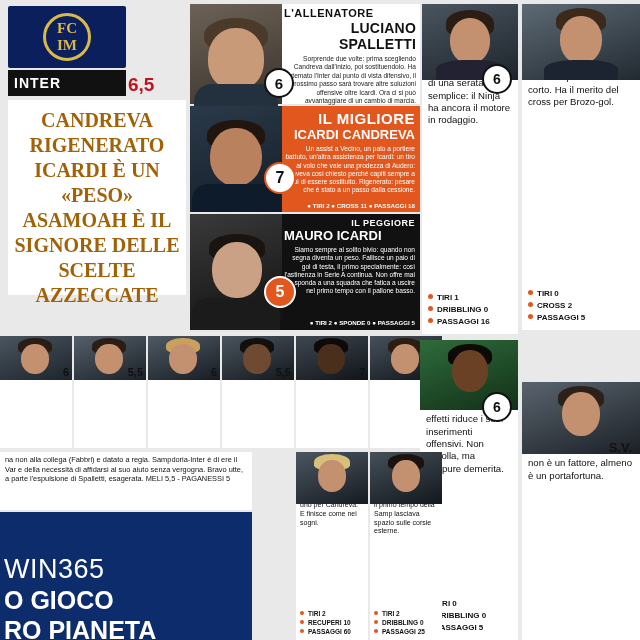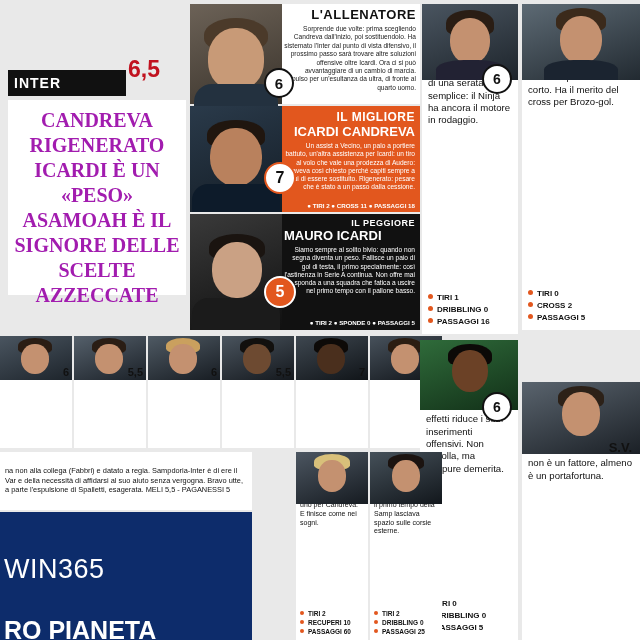--- a/index.html
+++ b/index.html
@@ -19,51 +19,51 @@
 
   
   #inter-logo{left:8px;top:6px;width:118px;height:62px;background:#0b1f5c;border-radius:2px;
      display:flex;align-items:center;justify-content:center;}
   #inter-logo .circ{width:48px;height:48px;border-radius:50%;border:3px solid #d9b94a;
      box-sizing:border-box;display:flex;align-items:center;justify-content:center;
      color:#d9b94a;font-size:15px;font-weight:bold;font-family:"Liberation Serif",serif;}
   #inter-bar{left:8px;top:70px;width:118px;height:26px;background:#111;color:#fff;
      display:flex;align-items:center;padding:0 6px;}
   #inter-bar .nm{font-size:14px;font-weight:bold;letter-spacing:1px;}
-  #inter-grade{left:128px;top:56px;width:62px;height:26px;color:#c1121f;font-size:23px;
+  #inter-grade{left:128px;top:72px;width:62px;height:26px;color:#c1121f;font-size:19px;
      font-weight:bold;display:flex;align-items:center;}
   #left-head{left:8px;top:100px;width:178px;height:195px;background:#fff;}
   #left-head .txt{font-family:"Liberation Serif",serif;font-weight:bold;font-size:20px;
-     line-height:25px;text-align:center;padding:8px 4px 0 4px;color:#a21caf;}
+     line-height:25px;text-align:center;padding:8px 4px 0 4px;color:#a16207;}
 
   
   #coach{left:190px;top:4px;width:230px;height:100px;background:#ffffff;}
   #coach .photo{position:absolute;left:0;top:0;width:92px;height:100px;
      background:linear-gradient(160deg,#6c6257,#3b342c);}
   #coach .head{position:absolute;left:18px;top:24px;width:56px;height:62px;border-radius:48% 48% 45% 45%;
      background:#c89a77;}
   #coach .hair{position:absolute;left:14px;top:14px;width:64px;height:34px;border-radius:50% 50% 40% 40%;
      background:#4b3a2a;}
   #coach .body{position:absolute;left:4px;top:80px;width:84px;height:22px;background:#23313f;border-radius:18px 18px 0 0;}
   #coach .info{position:absolute;left:94px;top:3px;right:4px;}
-  #coach .lbl{font-size:13px;font-weight:bold;text-align:right;color:#111;letter-spacing:.5px;}
+  #coach .lbl{font-size:11px;font-weight:bold;color:#111;letter-spacing:.5px;}
   #coach .who{font-size:14px;font-weight:bold;text-align:right;letter-spacing:.2px;margin-top:1px;}
   #coach .desc{font-size:6.6px;line-height:8.4px;text-align:right;margin-top:3px;color:#222;}
   #coach .grade{position:absolute;left:74px;top:64px;width:30px;height:30px;border-radius:50%;
      background:#fff;border:2px solid #111;box-sizing:border-box;display:flex;align-items:center;
      justify-content:center;font-size:15px;font-weight:bold;}
 
   
   #best{left:190px;top:106px;width:230px;height:106px;background:#e2571e;color:#fff;}
   #best .photo{position:absolute;left:0;top:0;width:92px;height:106px;background:linear-gradient(160deg,#2a3a4a,#141d26);}
   #best .head{position:absolute;left:20px;top:22px;width:52px;height:58px;border-radius:48%;background:#b9815d;}
   #best .hair{position:absolute;left:17px;top:14px;width:58px;height:28px;border-radius:50% 50% 30% 30%;background:#20160f;}
   #best .body{position:absolute;left:2px;top:78px;width:88px;height:28px;background:#0d1b2a;border-radius:16px 16px 0 0;}
   #best .info{position:absolute;left:94px;top:4px;right:5px;}
-  #best .lbl{font-size:12px;font-weight:bold;text-align:right;letter-spacing:.5px;}
+  #best .lbl{font-size:15px;font-weight:bold;text-align:right;letter-spacing:.5px;}
   #best .who{font-size:13px;font-weight:bold;text-align:right;}
   #best .desc{font-size:6.6px;line-height:8.3px;text-align:right;margin-top:3px;}
   #best .grade{position:absolute;left:74px;top:56px;width:32px;height:32px;border-radius:50%;
      background:#fff;border:2px solid #e2571e;box-sizing:border-box;display:flex;align-items:center;
      justify-content:center;font-size:16px;font-weight:bold;color:#111;}
   #best .stats{position:absolute;left:96px;bottom:3px;right:5px;text-align:right;font-size:6.2px;font-weight:bold;}
 
   
   #worst{left:190px;top:214px;width:230px;height:116px;background:#111;color:#fff;}
   #worst .photo{position:absolute;left:0;top:0;width:92px;height:116px;background:linear-gradient(160deg,#3a3a3a,#101010);}
@@ -96,57 +96,61 @@
 
   
   .scard{background:#fff;position:absolute;box-sizing:border-box;}
   .scard .ph{position:absolute;left:0;top:0;width:100%;height:44px;overflow:hidden;}
   .scard .nm{font-size:7.4px;font-weight:bold;color:#c1121f;padding:3px 3px 0 3px;letter-spacing:.2px;}
   .scard .tx{font-size:6.6px;line-height:8px;padding:2px 3px 0 3px;color:#111;}
   .scard .gr{position:absolute;right:3px;top:30px;font-size:11px;font-weight:bold;color:#111;}
 
   
   #notes{left:0;top:452px;width:252px;height:58px;background:#fff;font-size:7.4px;line-height:9.6px;
-     padding:14px 5px;box-sizing:border-box;color:#111;}
+     padding:3px 5px;box-sizing:border-box;color:#111;}
 
   
   #wm{left:18px;top:518px;width:200px;height:26px;background:rgba(10,10,10,.82);border-radius:13px;
       display:flex;align-items:center;justify-content:center;color:#fff;font-size:13px;}
 
   
   #ad{left:0;top:512px;width:252px;height:128px;background:#0d2c6b;color:#fff;}
   #ad .l1{position:absolute;left:4px;top:42px;font-size:27px;font-weight:normal;letter-spacing:.5px;}
   #ad .l2{position:absolute;left:4px;top:74px;font-size:25px;font-weight:bold;}
   #ad .l3{position:absolute;left:4px;top:104px;font-size:25px;font-weight:bold;}
 
   
   #keita{left:420px;top:340px;width:98px;height:300px;background:#fff;}
   #borja{left:522px;top:336px;width:118px;height:304px;background:#fff;margin-top:46px;}
 </style>
 </head>
 <body>
 
 <div class="page">
 
+  <div class="blk" id="inter-logo">
+    <div class="circ">FC<br>IM</div>
+  </div>
   <div class="blk" id="inter-bar">
     <span class="nm">INTER</span>
   </div>
   <div class="blk" id="inter-grade">6,5</div>
   <div class="blk" id="left-head">
     <div class="txt">CANDREVA RIGENERATO ICARDI È UN «PESO» ASAMOAH È IL SIGNORE DELLE SCELTE AZZECCATE</div>
   </div>
 
   <div class="blk" id="coach">
     <div class="photo">
       <div class="hair"></div>
         <div class="head"></div>
         <div class="body"></div>
     </div>
     <div class="info">
       <div class="lbl">L'ALLENATORE</div>
+      <div class="who">LUCIANO SPALLETTI</div>
       <div class="desc">Sorprende due volte: prima scegliendo Candreva dall'inizio, poi sostituendolo. Ha sistemato l'Inter dal punto di vista difensivo, il prossimo passo sarà trovare altre soluzioni offensive oltre Icardi. Ora ci si può avvantaggiare di un cambio di marcia. Espulso per un'esultanza da ultra, di fronte al quarto uomo.</div>
     </div>
     <div class="grade">6</div>
   </div>
 
   <div class="blk" id="best">
     <div class="photo">
       <div class="hair"></div>
         <div class="head"></div>
         <div class="body"></div>
@@ -333,17 +337,18 @@
     <div style="font-size:7px;line-height:8.6px;padding:2px 4px 0 4px;">Dribbla poco, pare non febars di se stesso. Eppure c'era lo spazio, visto che il primo tempo della Samp lasciava spazio sulle corsie esterne.</div>
     <div style="position:absolute;left:4px;bottom:4px;font-size:6.5px;font-weight:bold;line-height:9px;">
       <div><span class="dot" style="width:4px;height:4px;"></span><span>TIRI 2</span></div>
       <div><span class="dot" style="width:4px;height:4px;"></span><span>DRIBBLING 0</span></div>
       <div><span class="dot" style="width:4px;height:4px;"></span><span>PASSAGGI 25</span></div>
     </div>
   </div>
 
   <div class="blk" id="ad">
     <div class="l1">WIN365</div>
+    <div class="l2">O GIOCO</div>
     <div class="l3">RO PIANETA</div>
   </div>
 
 
 </div>
 
 </body></html>

